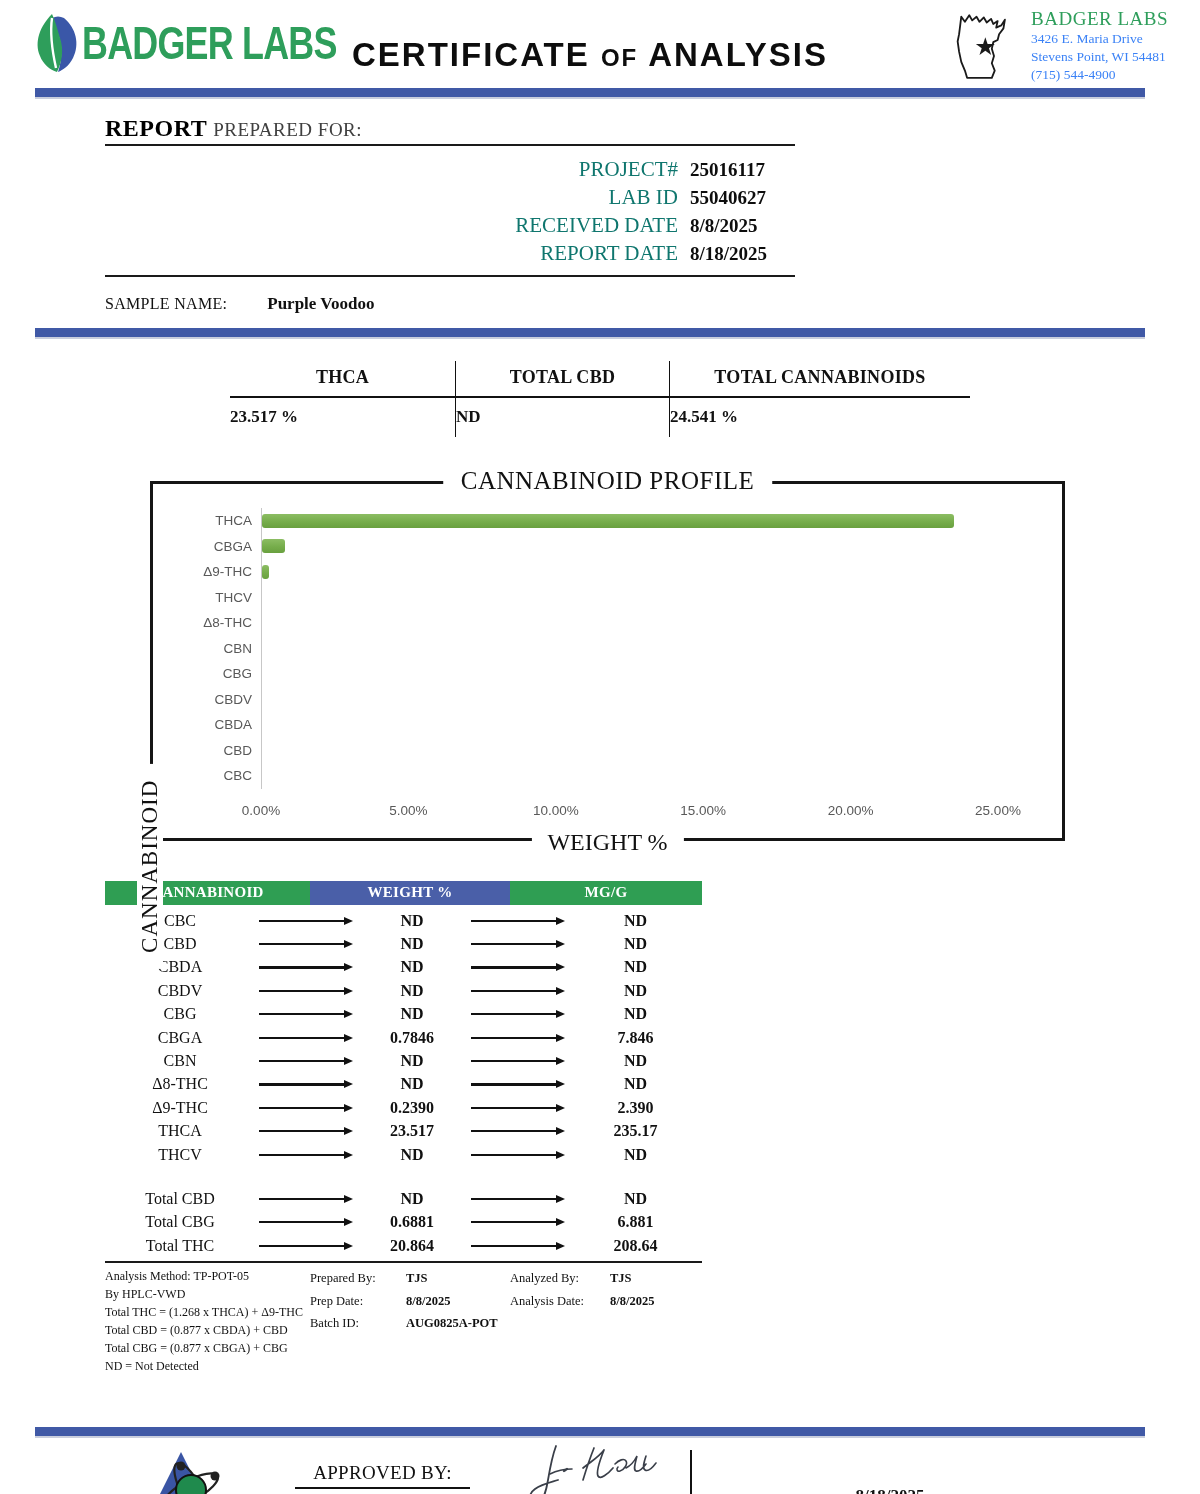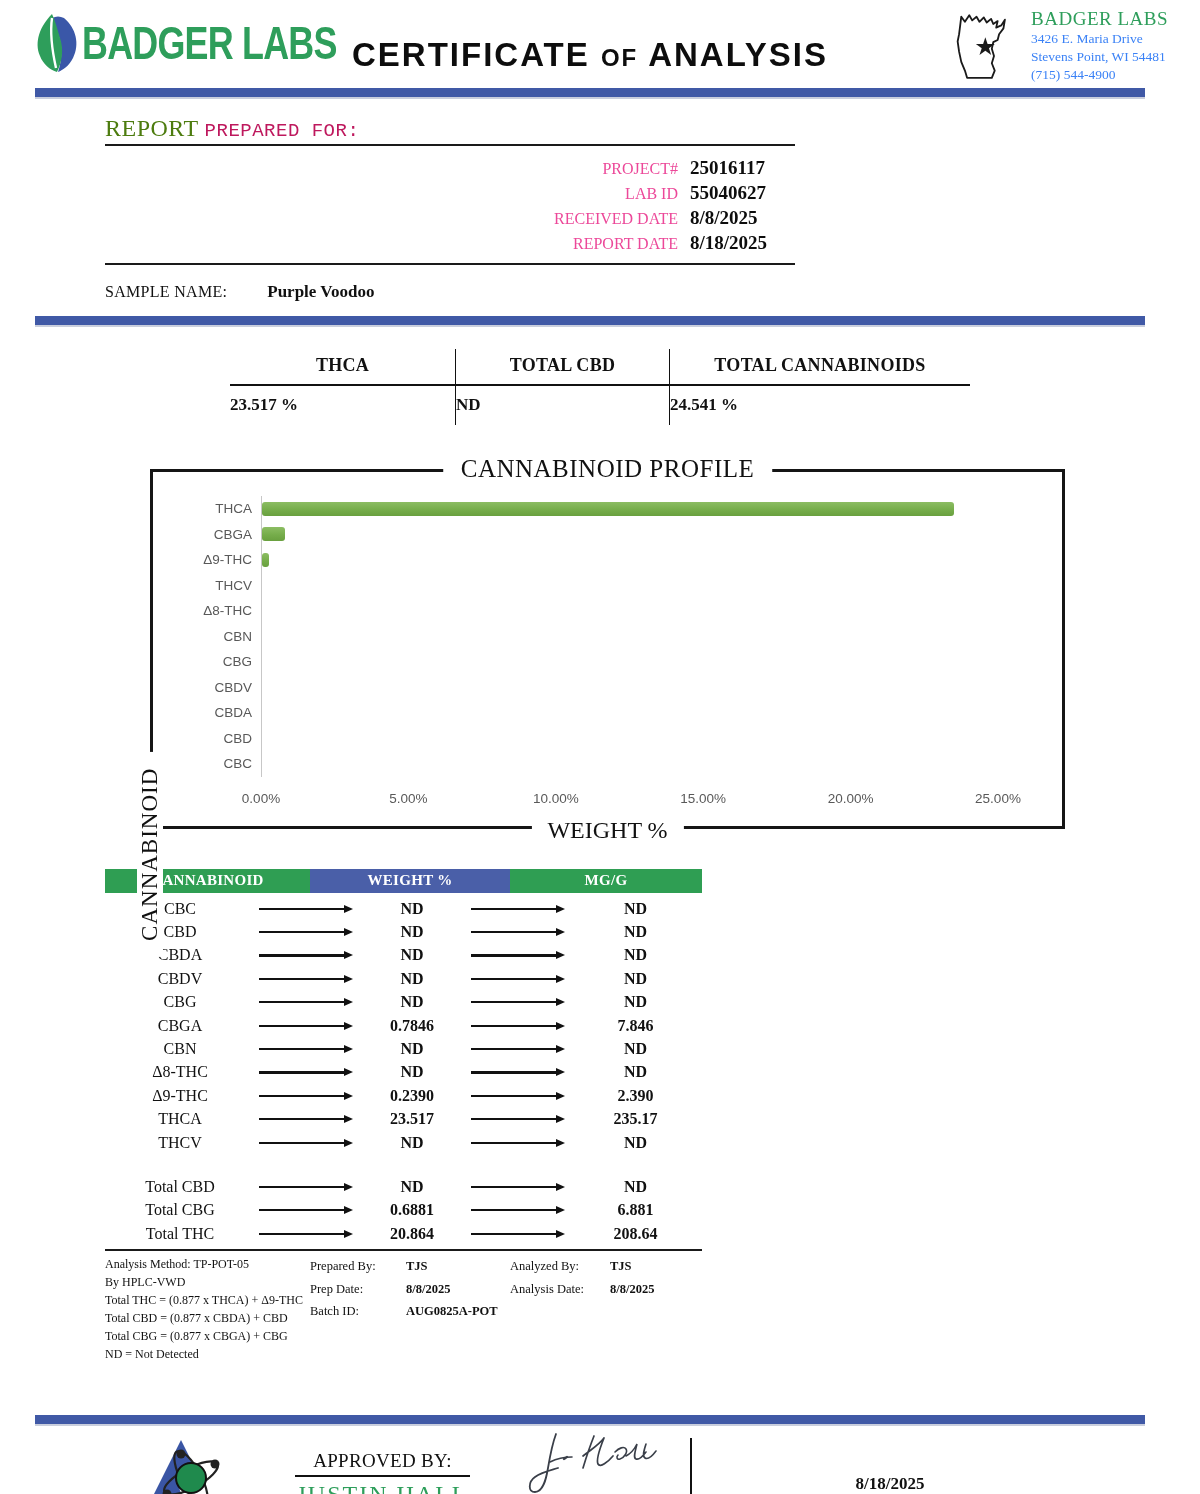--- a/index.html
+++ b/index.html
@@ -19,25 +19,25 @@
   .addr-block { position:absolute; right:12px; top:8px; display:flex; align-items:flex-start; }
   .addr-text { margin-left:6px; }
   .addr-lab { font-size:19px; color:#2E9E5B; letter-spacing:.5px; }
   .addr-line { font-size:13.5px; color:#3b82f6; line-height:1.32; }
 
   .blue-bar { height:11px; background:#4059A6; margin:0 35px; border-bottom:2px solid #c9cedd; }
 
   
   .report-info { margin:16px 105px 0 105px; width:690px; }
   .report-heading { padding-bottom:2px; border-bottom:2px solid #1a1a1a; }
-  .report-word { font-size:24px; color:#4d7c0f; letter-spacing:.5px; }
-  .report-rest { font-size:19px; color:#be185d; margin-left:6px; letter-spacing:.5px;font-family:Liberation Mono, monospace; }
+  .report-word { font-size:24px; color:#000000; letter-spacing:.5px;font-weight:bold; }
+  .report-rest { font-size:19px; color:#404040; margin-left:6px; letter-spacing:.5px; }
   .meta-block { padding:8px 0 6px 0; border-bottom:2px solid #1a1a1a; }
   .meta-row { display:flex; justify-content:flex-end; align-items:baseline; margin:3px 0; }
-  .meta-label { font-size:16px; color:#ec4899; text-align:right; }
+  .meta-label { font-size:21px; color:#0f766e; text-align:right; }
   .meta-value { font-size:19px; font-weight:700; color:#0d0d0d; width:105px; margin-left:12px; }
   .sample-row { margin-top:17px; font-size:16px; }
   .sample-label { letter-spacing:.3px; }
   .sample-value { font-weight:700; font-size:17px; margin-left:36px; }
   .spacer14 { height:14px; }
 
   
   .summary { display:grid; grid-template-columns:225px 215px 300px; margin:22px 0 0 230px; }
   .sum-h { font-size:18px; font-weight:700; text-align:center; padding:6px 0 8px 0;
            border-bottom:2.5px solid #111; letter-spacing:.3px; }
@@ -426,21 +426,21 @@
           <span class="rt-val">208.64</span>
         </div>
       </div>
     <div class="rt-endline"></div>
   </div>
 
   <div class="footnotes">
     <div class="fn-left">
         <div>Analysis Method: TP-POT-05</div>
         <div>By HPLC-VWD</div>
-        <div>Total THC = (0.877 x  THCA) + Δ9-THC</div>
+        <div>Total THC = (1.268 x  THCA) + Δ9-THC</div>
         <div>Total CBD = (0.877 x  CBDA) + CBD</div>
         <div>Total CBG = (0.877 x  CBGA) + CBG</div>
         <div>ND = Not Detected</div>
       </div>
     <div class="fn-mid">
         <div class="fn-pair">
           <span class="fn-label">Prepared By:</span>
           <span class="fn-value">TJS</span>
         </div>
         <div class="fn-pair">

